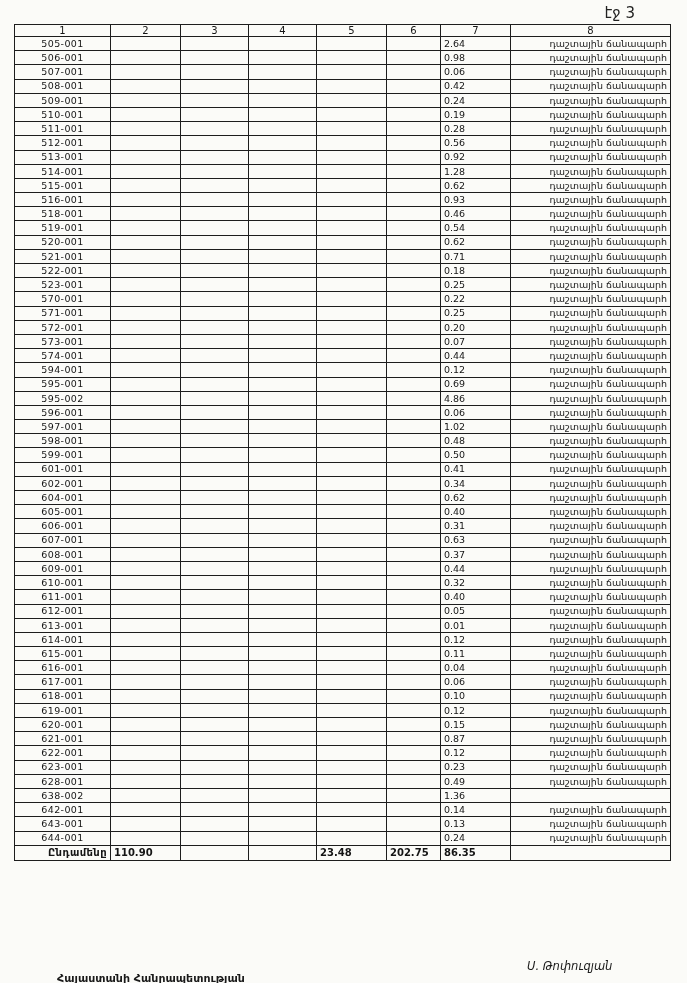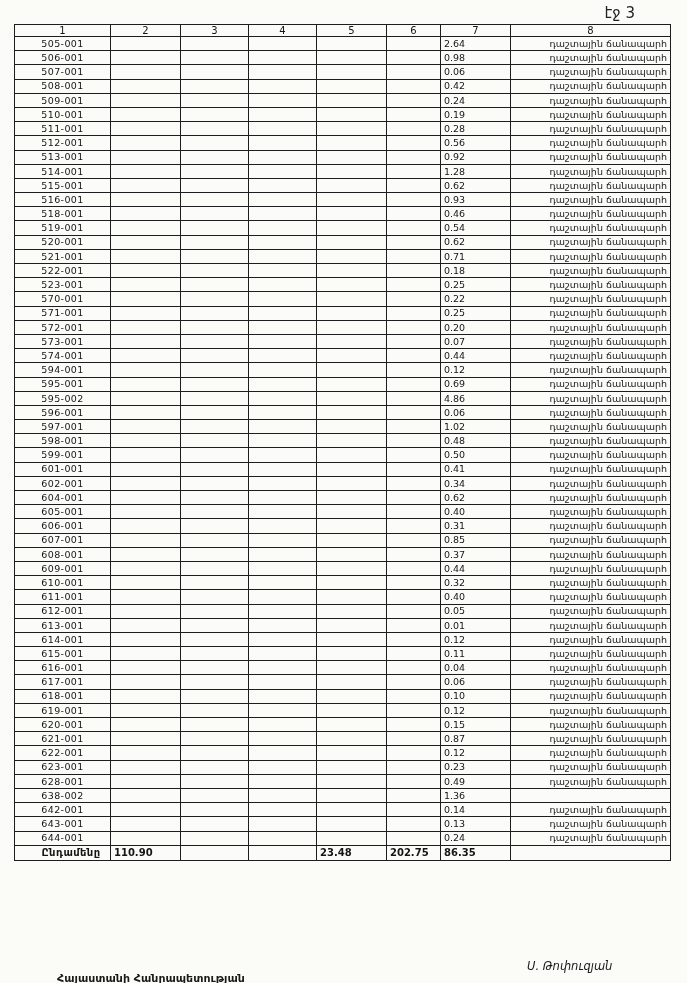--- a/index.html
+++ b/index.html
@@ -27,21 +27,21 @@
     line-height: 1;
   }
   thead th {
     height: 12px; font-size: 10px; font-weight: normal; text-align: center;
   }
   tbody td { height: 14.2px; font-size: 9.5px; }
   td.c1 { text-align: center; letter-spacing: .4px; }
   td.c7 { text-align: left; }
   td.c8 { text-align: right; font-size: 9.5px; color: #1b1b1b; }
   tfoot td { height: 15px; font-size: 10px; font-weight: bold; }
-  tfoot td.c1 { text-align: center; padding-left: 20px; }
+  tfoot td.c1 { text-align: right; padding-left: 20px; }
   tfoot td.c2, tfoot td.c5, tfoot td.c6, tfoot td.c7 { text-align: left; }
   .footer-left {
     position: absolute; top: 972px; left: 57px;
     font-size: 11px; font-weight: bold; line-height: 13.5px; color: #1a1a1a;
   }
   .footer-right {
     position: absolute; top: 959px; left: 527px;
     font-size: 11.5px; font-style: italic; color: #1a1a1a;
   }
 </style>
@@ -424,21 +424,21 @@
         <td class="c7">0.31</td>
         <td class="c8">դաշտային ճանապարհ</td>
       </tr>
       <tr>
         <td class="c1">607-001</td>
         <td class="c2"></td>
         <td class="c3"></td>
         <td class="c4"></td>
         <td class="c5"></td>
         <td class="c6"></td>
-        <td class="c7">0.85</td>
+        <td class="c7">0.63</td>
         <td class="c8">դաշտային ճանապարհ</td>
       </tr>
       <tr>
         <td class="c1">608-001</td>
         <td class="c2"></td>
         <td class="c3"></td>
         <td class="c4"></td>
         <td class="c5"></td>
         <td class="c6"></td>
         <td class="c7">0.37</td>

